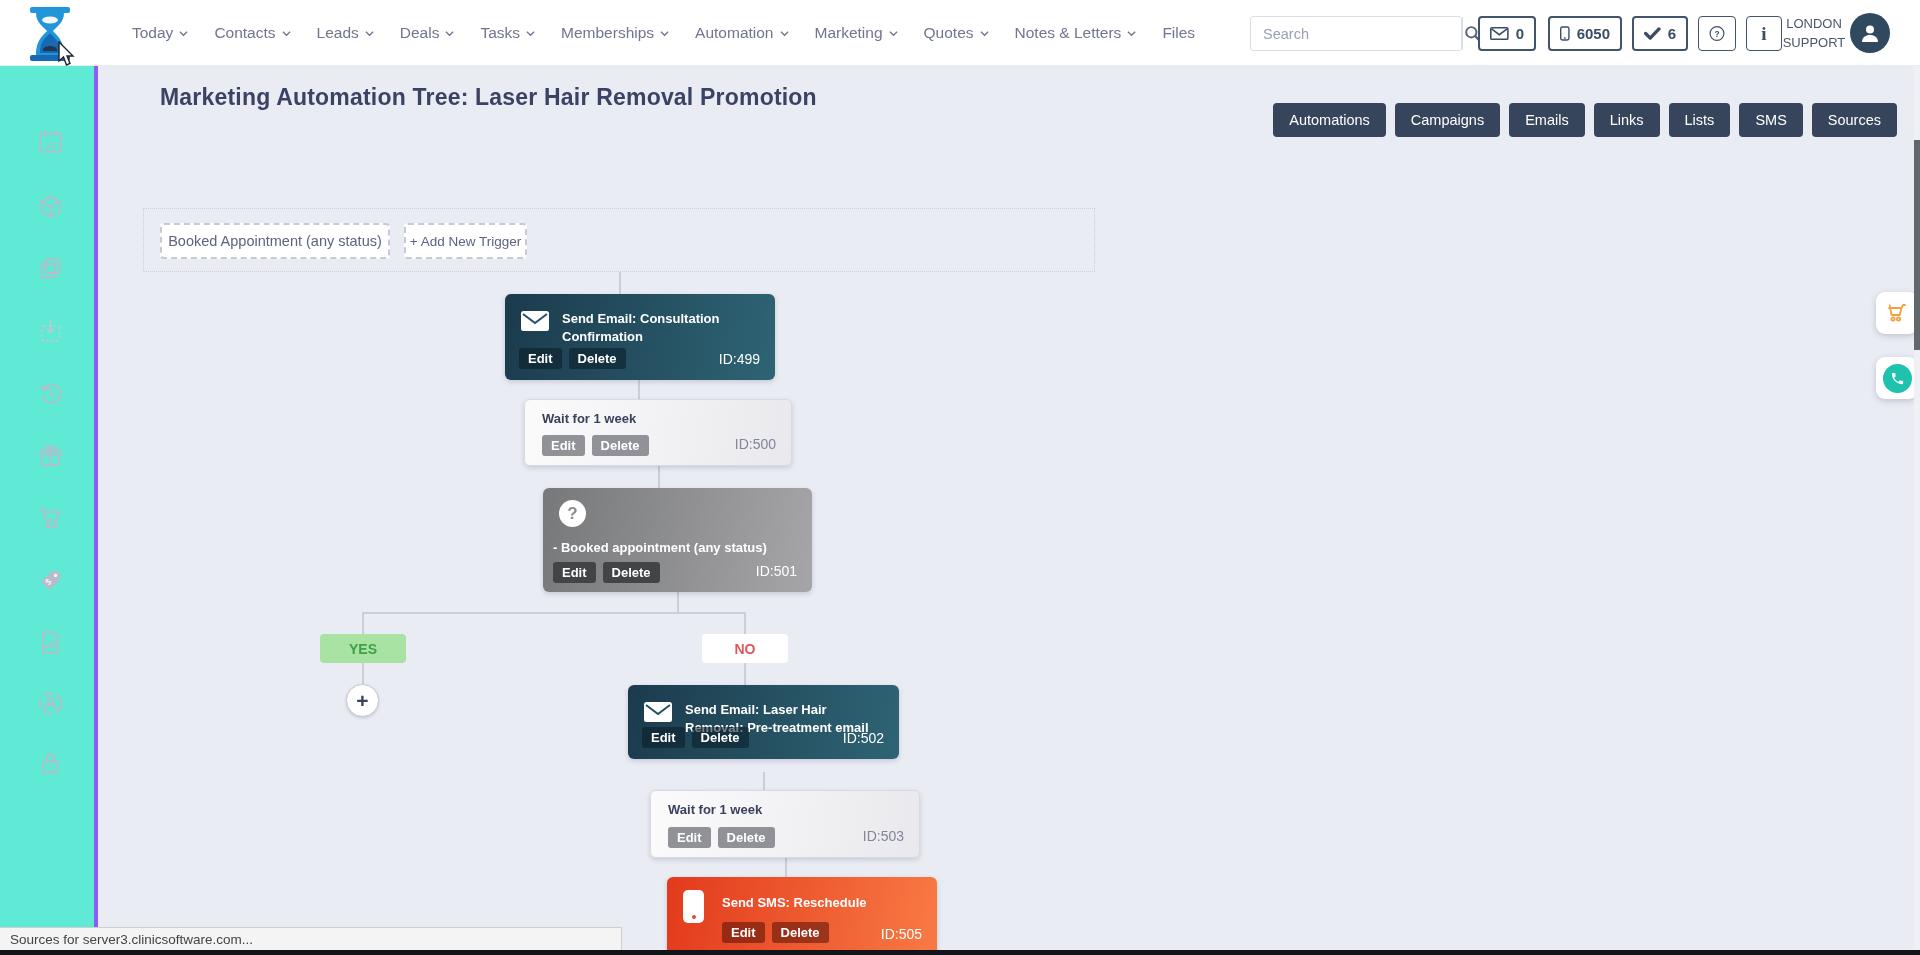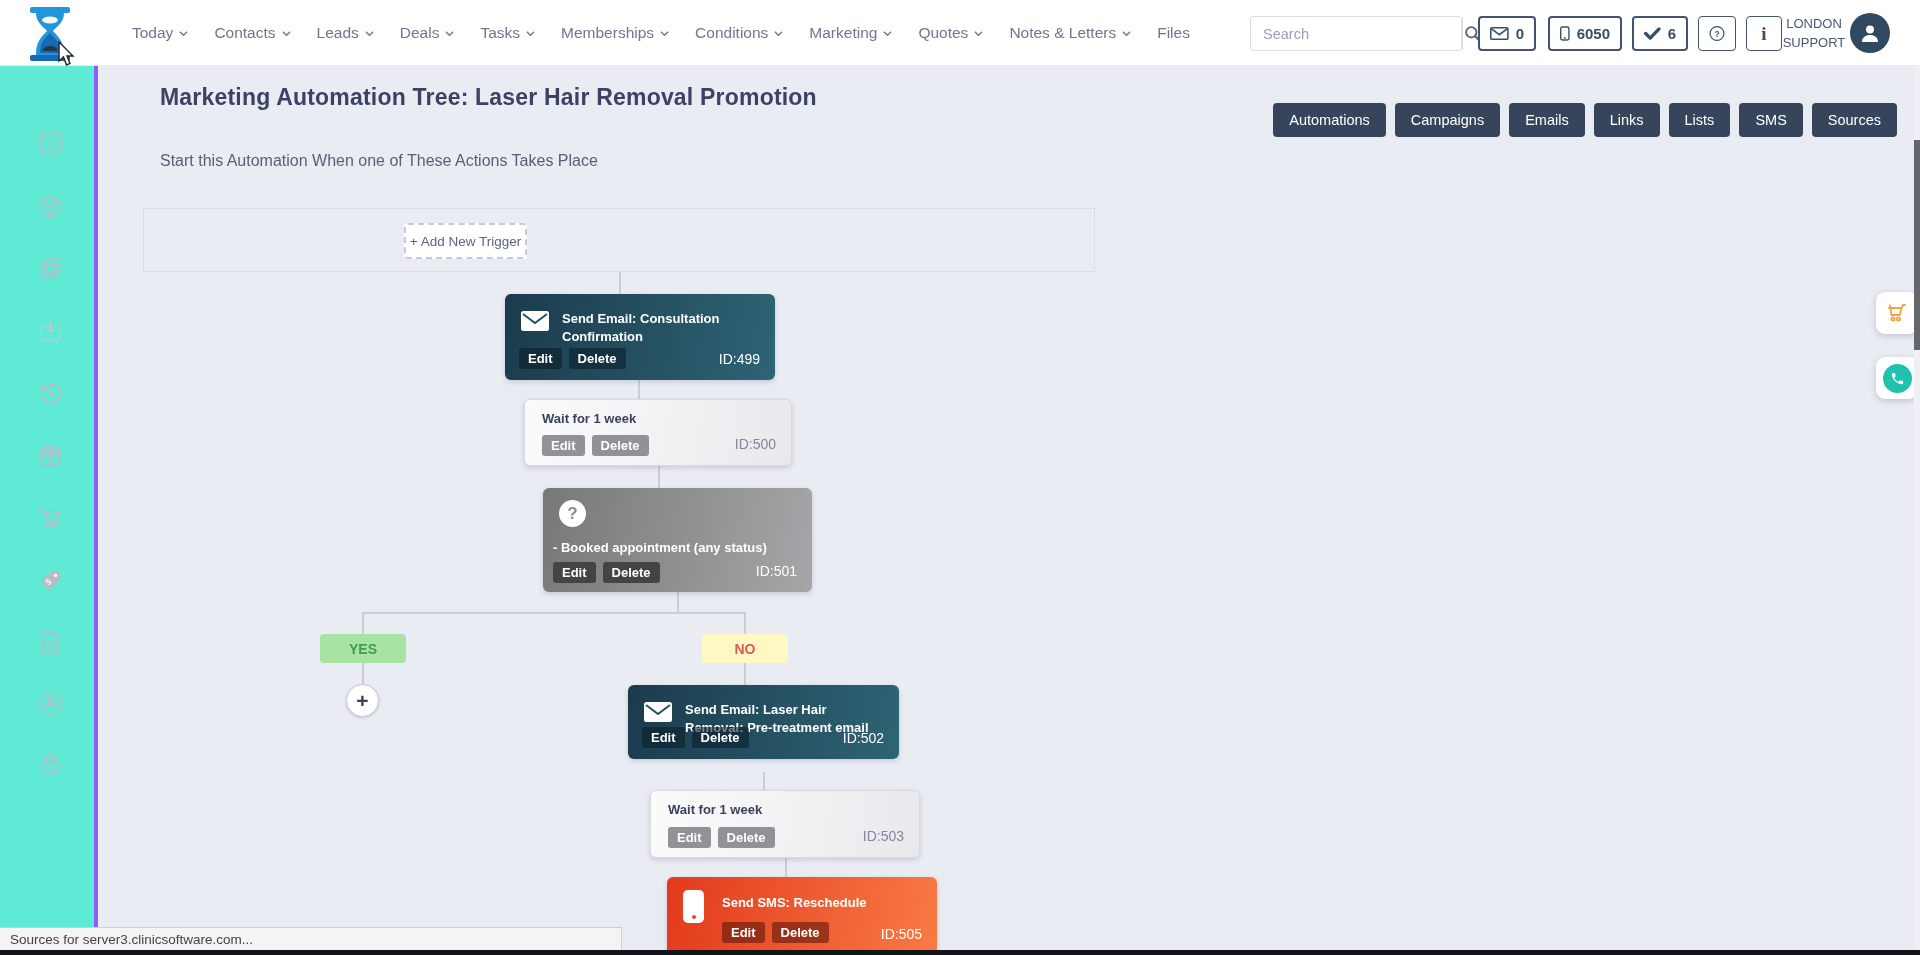--- a/index.html
+++ b/index.html
@@ -52,21 +52,21 @@
   .btn-dark-gray { background:#434446; }
   .btn-dark-red { background:rgba(84,17,5,.55); }
   .node-id { position:absolute; right:15px; bottom:13px; font-size:14px; }
   .node-icon-wrap { position:absolute; left:16px; top:17px; }
   .q-circle { width:27px; height:27px; border-radius:50%; background:#fff; color:#8b8b8d; font-weight:bold; font-size:17px; display:flex; align-items:center; justify-content:center; }
   .phone-chip { width:21px; height:33px; background:#fff; border-radius:5px; position:relative; }
   .phone-chip::after { content:""; position:absolute; left:8.5px; bottom:4px; width:4px; height:4px; border-radius:50%; background:#e5482a; }
 
   .badge-branch { position:absolute; width:86px; height:29px; border-radius:4px; font-size:14px; font-weight:bold; display:flex; align-items:center; justify-content:center; }
   .badge-yes { left:222px; top:568px; background:#a9e3a3; color:#3f9f4a; }
-  .badge-no { left:604px; top:568px; background:#fef9c3; color:#e05858; }
+  .badge-no { left:604px; top:568px; background:#ffffff; color:#e05858; }
   .plus-btn { position:absolute; left:248px; top:618px; width:33px; height:33px; border-radius:50%; background:#fff; border:1px solid #c8cad2; box-shadow:0 1px 3px rgba(40,50,80,.2); color:#3c4258; font-size:21px; font-weight:bold; display:flex; align-items:center; justify-content:center; cursor:pointer; line-height:0; }
 
   
   .float-btn { position:absolute; left:1876px; width:42px; height:42px; background:#fff; border-radius:9px; box-shadow:0 2px 6px rgba(40,50,80,.22); display:flex; align-items:center; justify-content:center; cursor:pointer; z-index:40; }
   .wa-circle { width:29px; height:29px; border-radius:50%; background:#1ec2ad; display:flex; align-items:center; justify-content:center; }
 
   
   .scroll-track { position:absolute; right:0; top:66px; width:6px; bottom:0; background:#eef0f5; z-index:45; }
   .scroll-thumb { position:absolute; right:0; top:140px; width:6px; height:210px; background:#63666b; z-index:46; cursor:pointer; }
 
@@ -122,21 +122,21 @@
           <polyline points="1,1 5,5 9,1" fill="none" stroke="#71758e" stroke-width="1.4"></polyline>
         </svg>
       </span>
     <span class="nav-item">
         <span>Memberships</span>
         <svg class="chev" viewBox="0 0 10 6">
           <polyline points="1,1 5,5 9,1" fill="none" stroke="#71758e" stroke-width="1.4"></polyline>
         </svg>
       </span>
     <span class="nav-item">
-        <span>Conditions</span>
+        <span>Automation</span>
         <svg class="chev" viewBox="0 0 10 6">
           <polyline points="1,1 5,5 9,1" fill="none" stroke="#71758e" stroke-width="1.4"></polyline>
         </svg>
       </span>
     <span class="nav-item">
         <span>Marketing</span>
         <svg class="chev" viewBox="0 0 10 6">
           <polyline points="1,1 5,5 9,1" fill="none" stroke="#71758e" stroke-width="1.4"></polyline>
         </svg>
       </span>
@@ -288,33 +288,33 @@
     <svg viewBox="0 0 24 24" width="27" height="27" fill="none" stroke="#b8bcca" stroke-width="1.6">
         <rect x="5.5" y="10" width="13" height="10" rx="2"></rect>
         <path d="M8.5 10 V7 a3.5 3.5 0 0 1 7 0 v3"></path>
         <line x1="12" y1="13.5" x2="12" y2="16.5"></line>
       </svg>
   </div>
 </div>
 
 <div class="main">
   <h1 class="page-title">Marketing Automation Tree: Laser Hair Removal Promotion</h1>
-  <div class="page-subtitle">Start this Automation When one of These Actions Takes Place</div>
 
   <div class="section-btns">
     <button class="section-btn">Automations</button>
     <button class="section-btn">Campaigns</button>
     <button class="section-btn">Emails</button>
     <button class="section-btn">Links</button>
     <button class="section-btn">Lists</button>
     <button class="section-btn">SMS</button>
     <button class="section-btn">Sources</button>
   </div>
 
   <div class="trigger-zone"></div>
+  <div class="trigger-chip chip-existing">Booked Appointment (any status)</div>
   <div class="trigger-chip chip-add">+ Add New Trigger</div>
 
   <div class="conn v" style="left:521px; top:206px; height:22px;"></div>
   <div class="conn v" style="left:540px; top:314px; height:19px;"></div>
   <div class="conn v" style="left:560px; top:400px; height:22px;"></div>
   <div class="conn v" style="left:579px; top:526px; height:21px;"></div>
   <div class="conn h" style="left:264px; top:546px; width:384px;"></div>
   <div class="conn v" style="left:264px; top:547px; height:21px;"></div>
   <div class="conn v" style="left:646px; top:547px; height:21px;"></div>
   <div class="conn v" style="left:264px; top:597px; height:21px;"></div>

